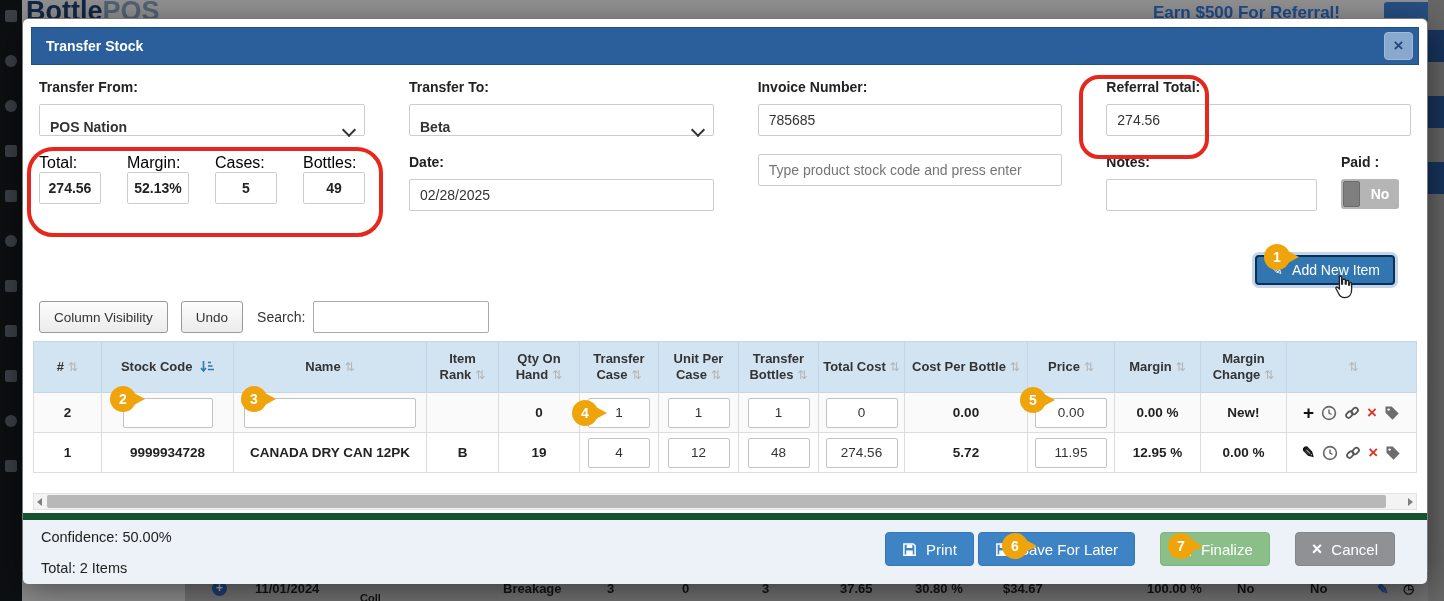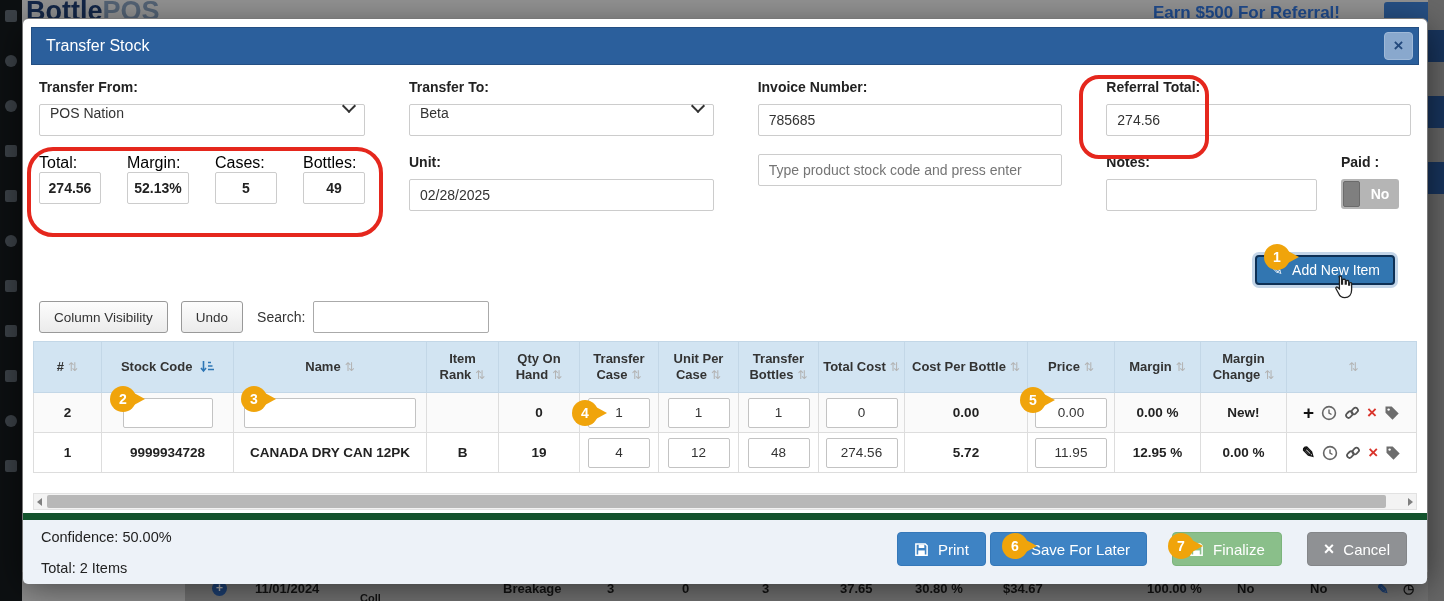--- a/index.html
+++ b/index.html
@@ -26,31 +26,31 @@
   .bb-pencil{color:#2a5da8;font-size:14px;}
   .overlay{position:absolute;inset:0;background:rgba(0,0,0,0.33);z-index:5;}
 
   
   .modal{position:absolute;left:22px;top:18px;width:1406px;height:558px;background:#fff;
          border:1px solid #777;border-radius:6px;box-shadow:0 10px 34px rgba(0,0,0,0.55);
          padding:8px 8px 0;box-sizing:border-box;z-index:10;}
   .modal-inner{position:relative;width:100%;height:542px;}
   .mheader{position:absolute;top:0;left:0;right:0;height:38px;background:#2b5f9c;border:1px solid #244f83;
            display:flex;align-items:center;padding:0 14px;box-sizing:border-box;}
-  .mtitle{color:#fff;font-size:16px;font-weight:normal;}
+  .mtitle{color:#fff;font-size:14px;font-weight:bold;}
   .closebtn{position:absolute;right:6px;top:5px;width:27px;height:26px;background:#89a8cd;border:1px solid #9fb9d8;
             border-radius:4px;color:#23497c;font-size:17px;font-weight:bold;text-align:center;line-height:25px;}
 
   
   .mform{position:absolute;top:38px;left:0;right:0;}
   .grid{display:grid;grid-template-columns:repeat(4,1fr);gap:18px 44px;padding:14px 8px 0;}
   .fld label{display:block;font-size:14px;font-weight:bold;color:#222;margin-bottom:9px;}
   .inp{height:32px;border:1px solid #ccc;border-radius:2px;width:100%;font-size:14px;padding:0 10px;
        color:#333;box-sizing:border-box;background:#fff;font-family:"Liberation Sans",sans-serif;}
-  .sel{display:flex;align-items:flex-start;justify-content:space-between;}
+  .sel{display:flex;align-items:flex-end;justify-content:space-between;font-weight:bold;}
   .chev{width:8px;height:8px;border-right:2px solid #333;border-bottom:2px solid #333;transform:rotate(45deg);margin-top:-4px;}
   .minis{display:flex;gap:26px;}
   .mini{width:62px;}
   .mini .inp{text-align:center;padding:0 4px;font-weight:bold;color:#222;}
   .col4row{display:flex;gap:24px;}
   .notesfld{flex:1;}
   .paidfld{width:70px;}
   .toggle{width:58px;height:30px;background:#b5b5b5;border-radius:3px;position:relative;}
   .knob{position:absolute;left:2px;top:2px;bottom:2px;width:17px;background:#7f7f7f;border:1px solid #6b6b6b;border-radius:2px;box-sizing:border-box;}
   .tlabel{position:absolute;right:0;width:38px;text-align:center;line-height:30px;color:#fff;font-weight:bold;font-size:14px;}
@@ -92,21 +92,21 @@
   .thumb{position:absolute;left:13px;right:30px;top:1px;bottom:1px;background:#b8b8b8;border-radius:2px;}
   .sarrow{position:absolute;top:4px;width:0;height:0;}
   .sarrow.l{left:3px;border-right:5px solid #808080;border-top:4px solid transparent;border-bottom:4px solid transparent;}
   .sarrow.r{right:3px;border-left:5px solid #808080;border-top:4px solid transparent;border-bottom:4px solid transparent;}
 
   
   .mfooter{position:absolute;left:-8px;right:-8px;top:486px;height:64px;background:#edf2f8;
            border-top:7px solid #14532d;border-radius:0 0 5px 5px;}
   .fline1{position:absolute;left:18px;top:9px;font-size:14.5px;color:#222;}
   .fline2{position:absolute;left:18px;top:40px;font-size:14.5px;color:#222;}
-  .fbtns{position:absolute;right:20px;top:12px;display:flex;align-items:flex-end;}
+  .fbtns{position:absolute;right:32px;top:12px;display:flex;align-items:flex-end;}
   .btn{height:34px;border-radius:4px;color:#fff;font-size:15px;display:flex;align-items:center;gap:9px;
        padding:0 16px;box-sizing:border-box;}
   .btn.blue{background:#3e83c4;border:1px solid #3578b9;}
   .btn.green{background:#8abf8a;border:1px solid #7cb47c;}
   .btn.gray{background:#8f9194;border:1px solid #848689;}
   .gap4{margin-left:4px;} .gap24{margin-left:25px;}
   .btn-x{font-size:18px;font-weight:900;line-height:14px;}
 
   
   .ann{position:absolute;inset:0;pointer-events:none;z-index:60;}
@@ -213,21 +213,21 @@
         <div class="mini">
           <label>Cases:</label>
           <input class="inp" value="5" style="">
         </div>
         <div class="mini">
           <label>Bottles:</label>
           <input class="inp" value="49" style="">
         </div>
       </div>
       <div class="fld">
-        <label>Unit:</label>
+        <label>Date:</label>
         <input class="inp" value="02/28/2025" style="">
       </div>
       <div class="fld">
         <input class="inp" placeholder="Type product stock code and press enter" style="">
       </div>
       <div class="col4row">
         <div class="fld notesfld">
           <label>Notes:</label>
           <input class="inp" value="" style="">
         </div>

